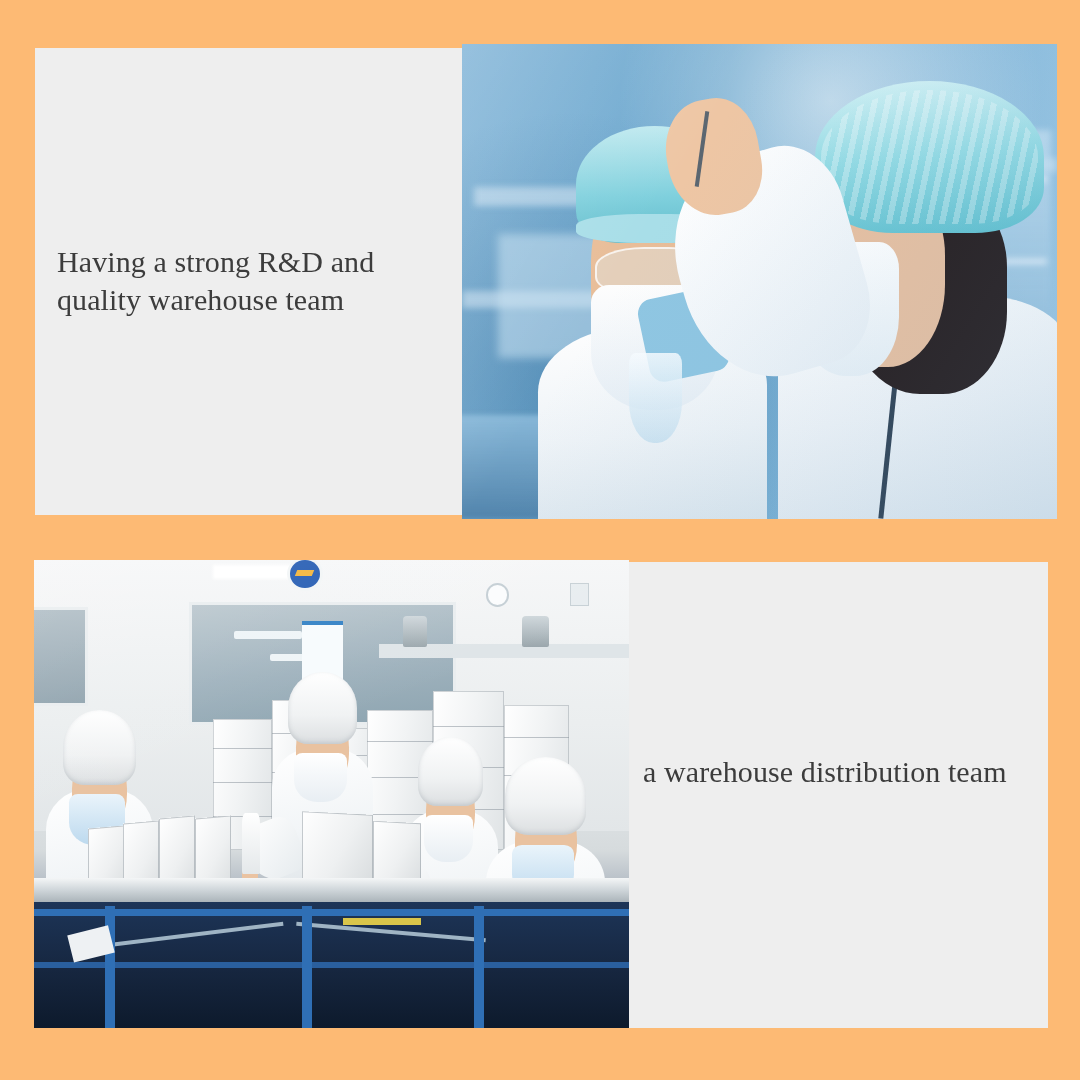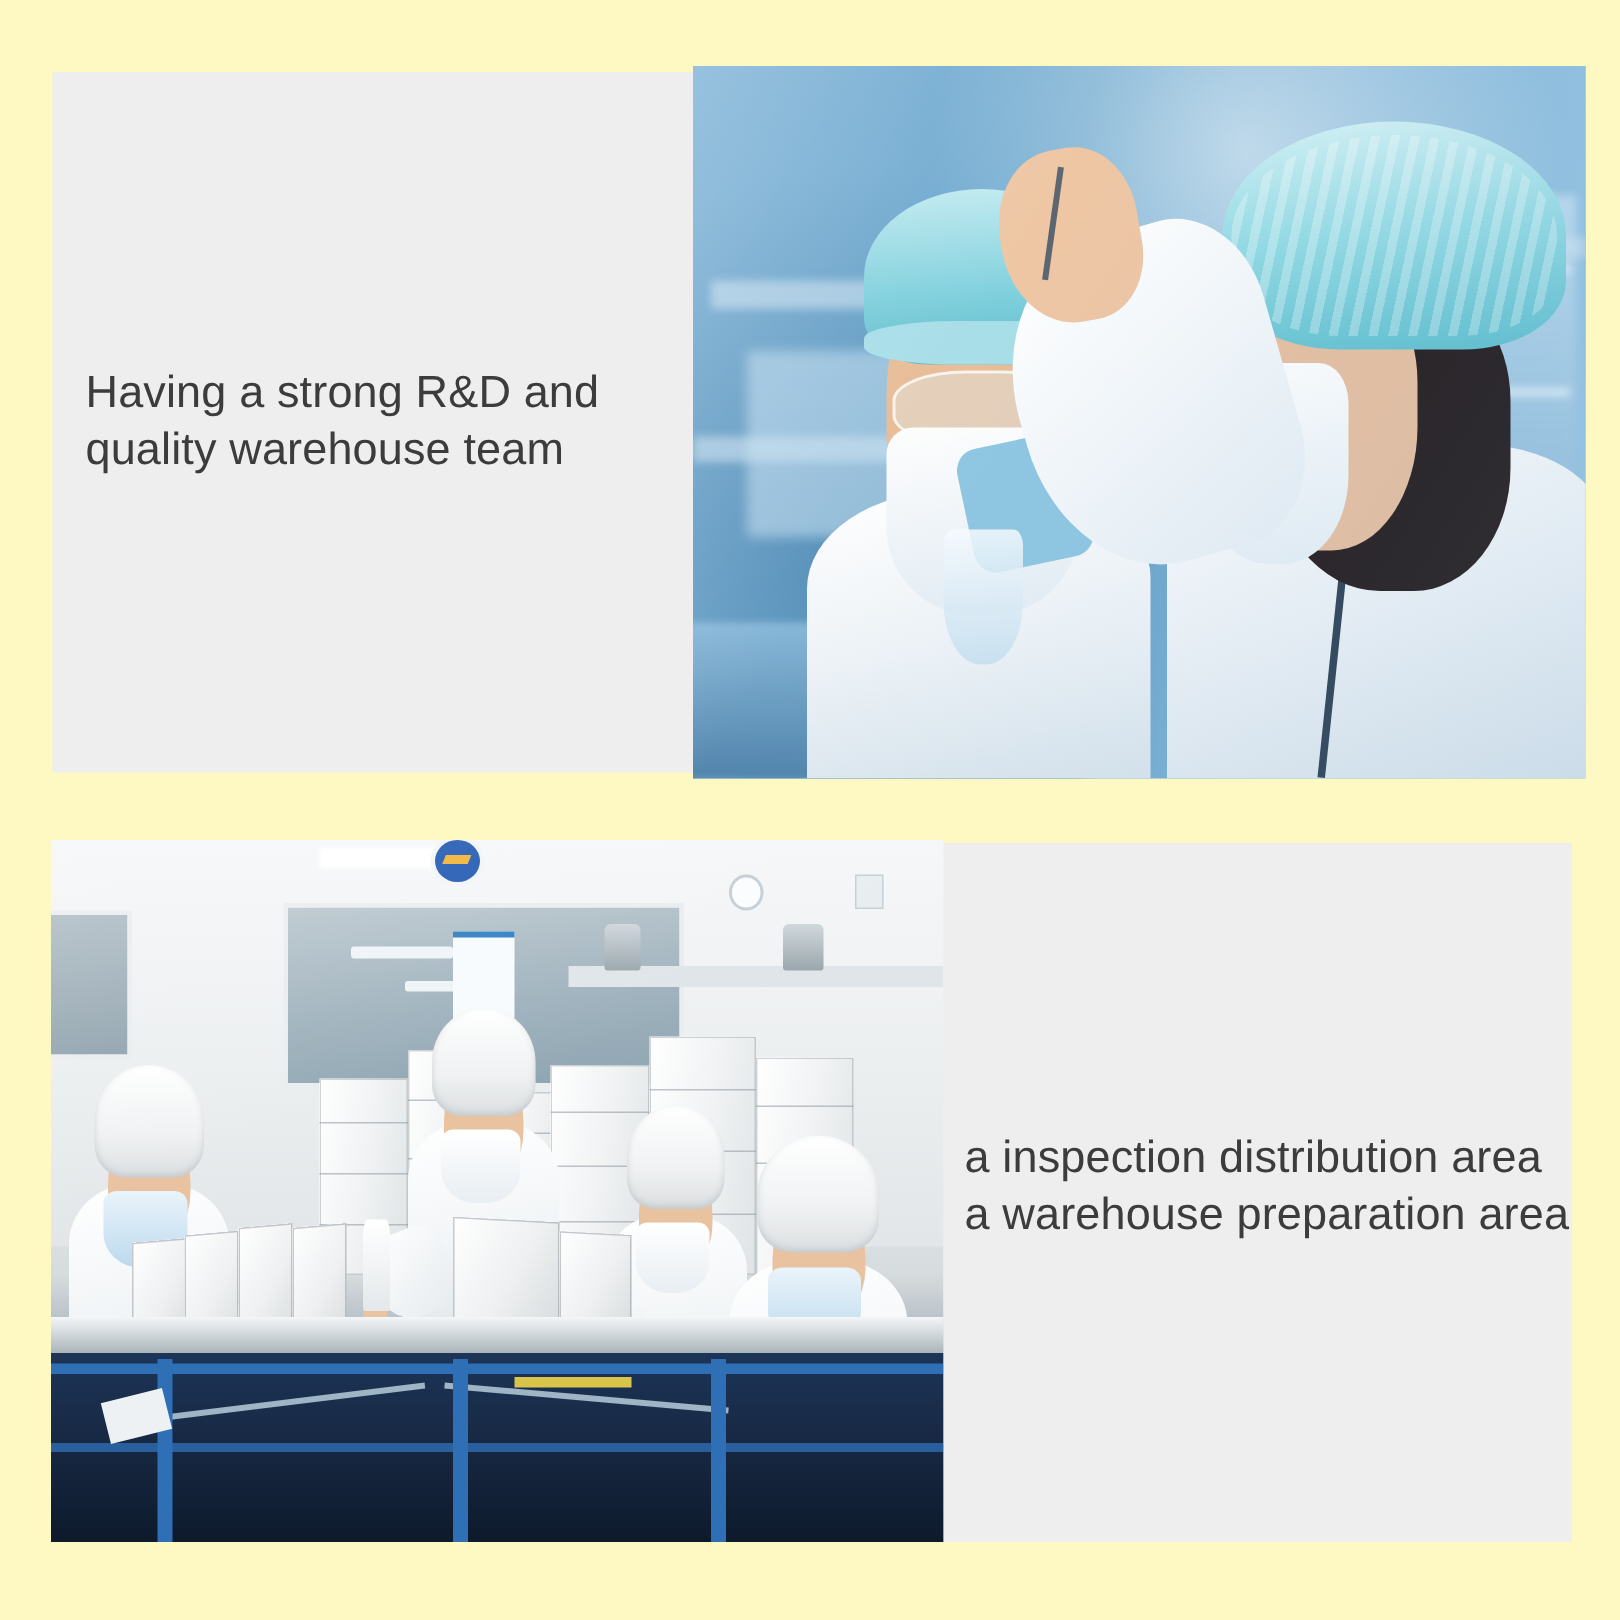--- a/index.html
+++ b/index.html
@@ -13,21 +13,22 @@
     height: 1080px;
     position: relative;
     overflow: hidden;
     font-family: "Liberation Sans", sans-serif;
     -webkit-font-smoothing: antialiased;
   }
 
   .canvas {
     position: absolute;
     inset: 0;
-    background: #fef9c3;
+    background: #fdba74;
+    font-family: Liberation Serif, serif;
   }
 
   
   .panel {
     position: absolute;
     box-sizing: border-box;
   }
   .gray-panel {
     background: #eeeeee;
   }
@@ -562,17 +563,16 @@
     <div class="frame-bar leg-c"></div>
     <div class="yellow-tape"></div>
     <div class="paper-scrap"></div>
     <div class="sheen"></div>
   </div>
 
   <div class="panel gray-panel" id="panel-bottom" style="left:629px; top:562px; width:419px; height:466px;">
   </div>
 
   <div class="caption" id="caption-bottom" style="left:643px; top:753px; width:400px;">
-    <span class="line">a inspection distribution area</span>
-    <span class="line">a warehouse preparation area</span>
+    <span class="line">a warehouse distribution team</span>
   </div>
 
 </div>
 
 </body></html>

